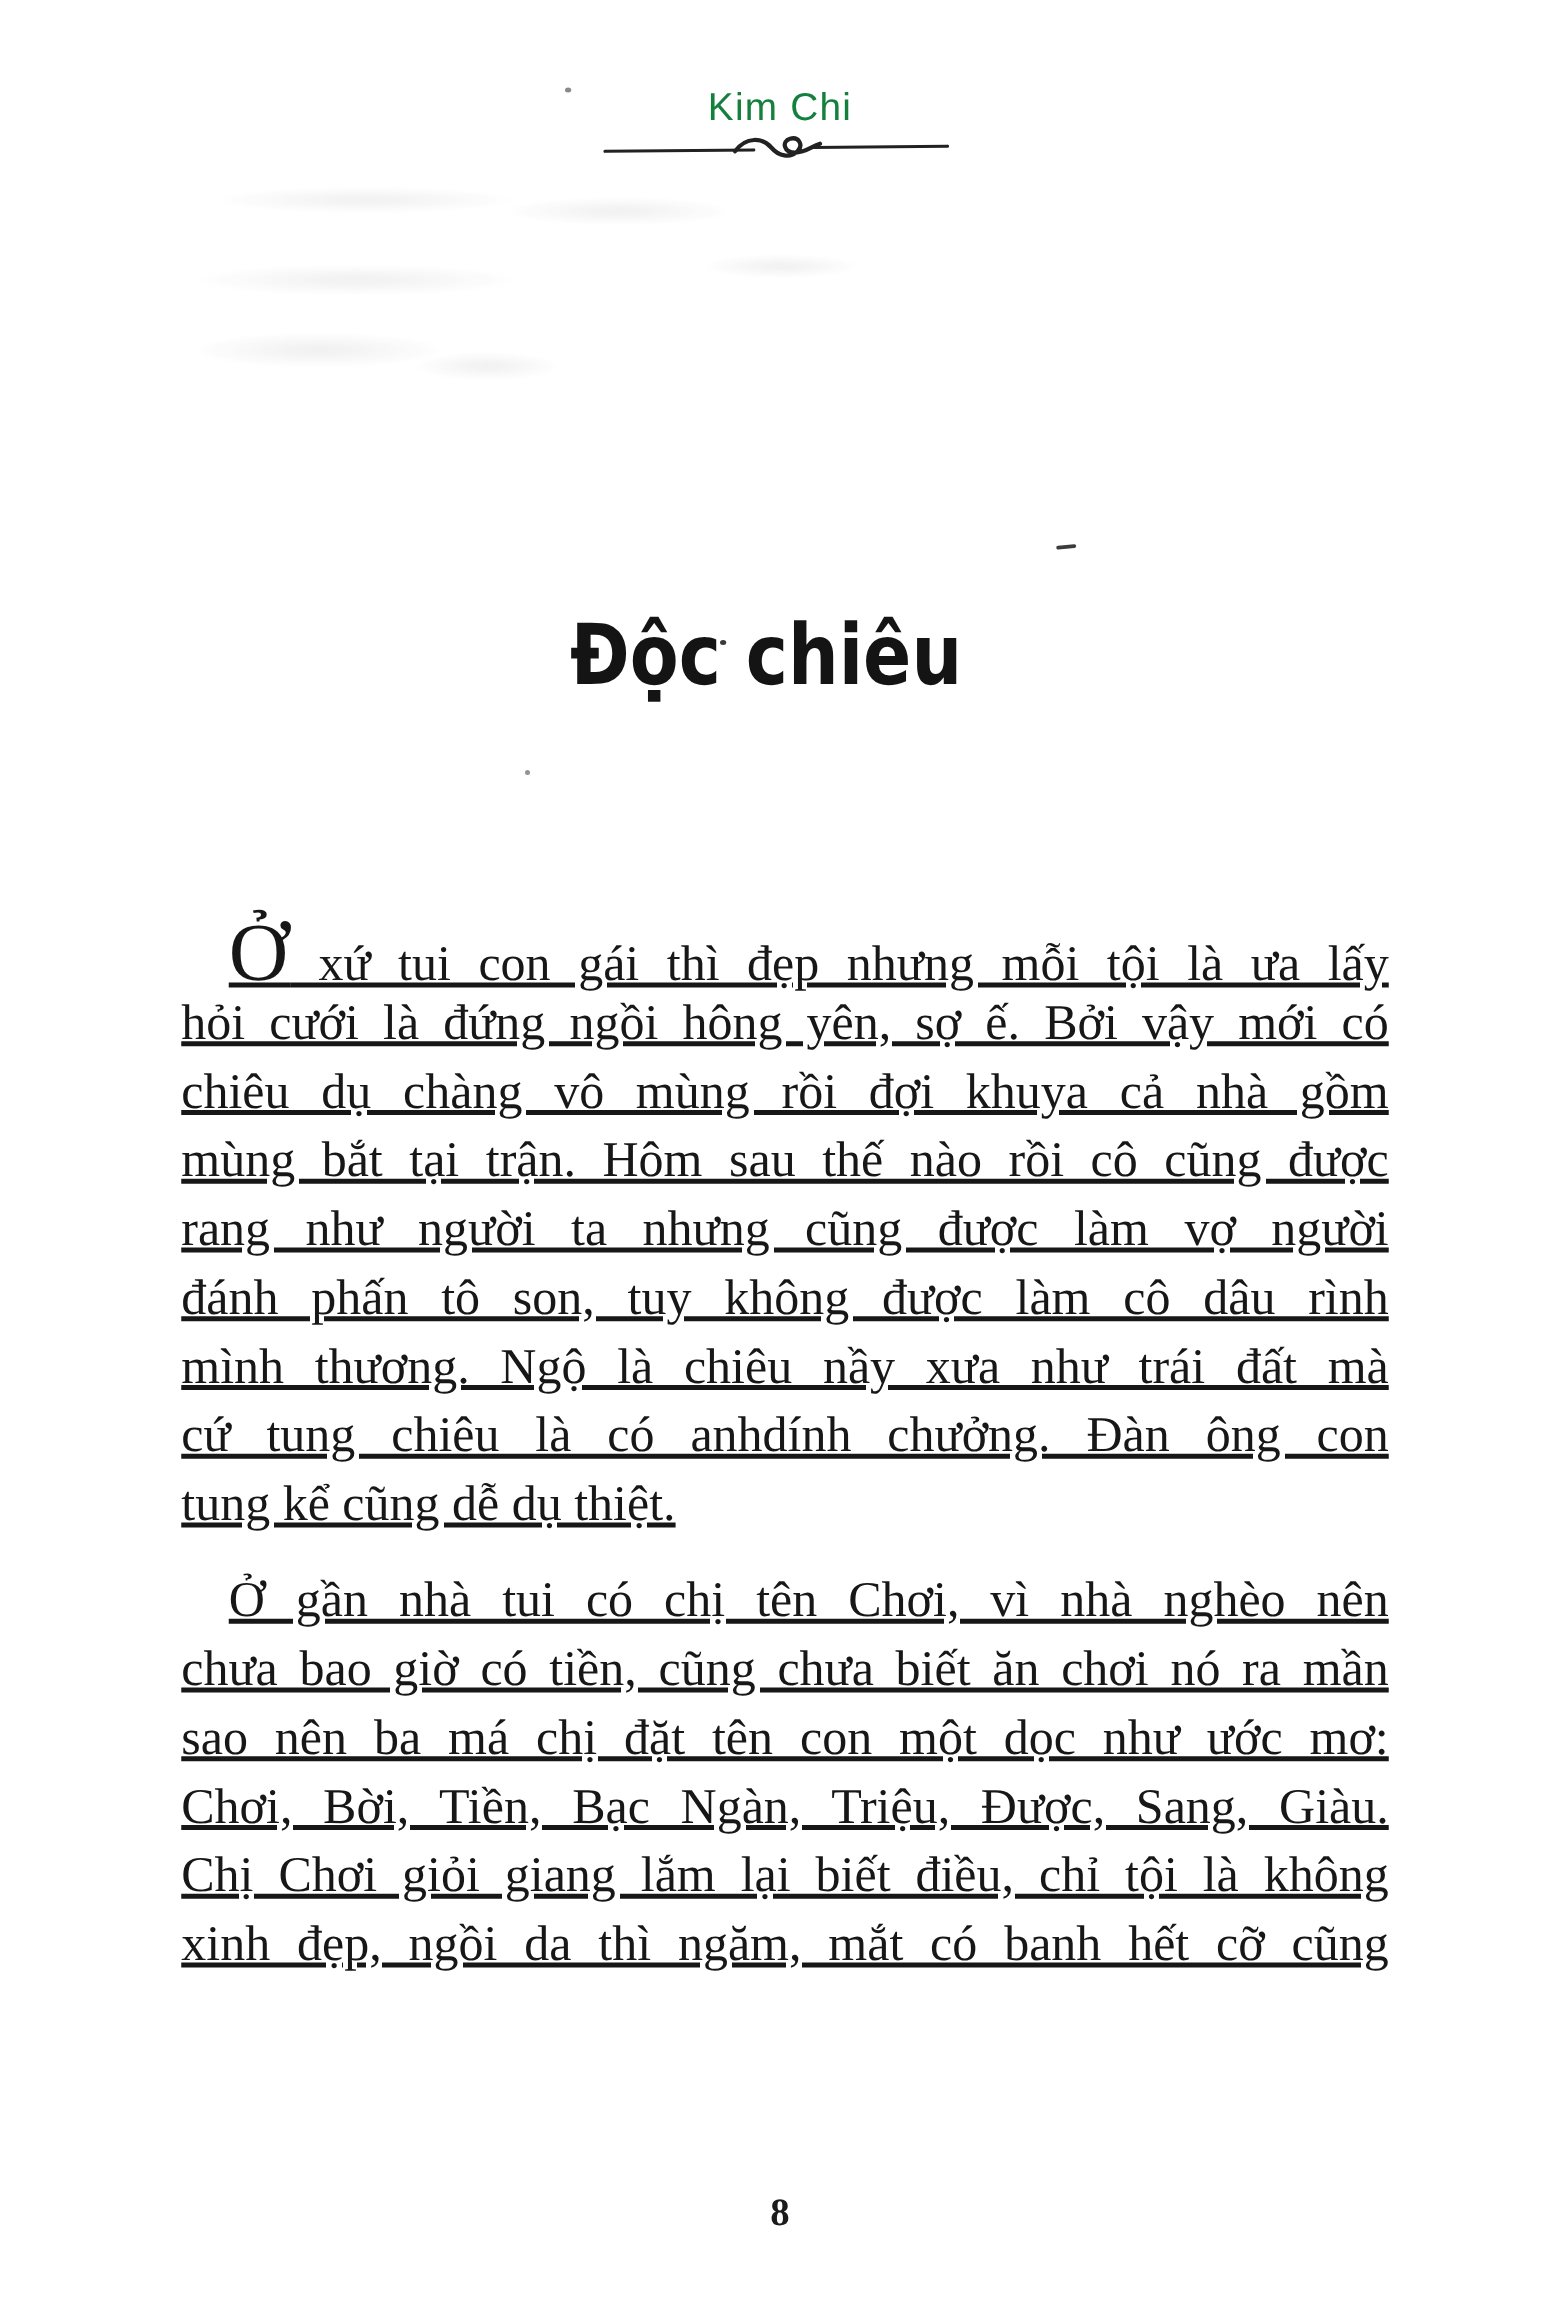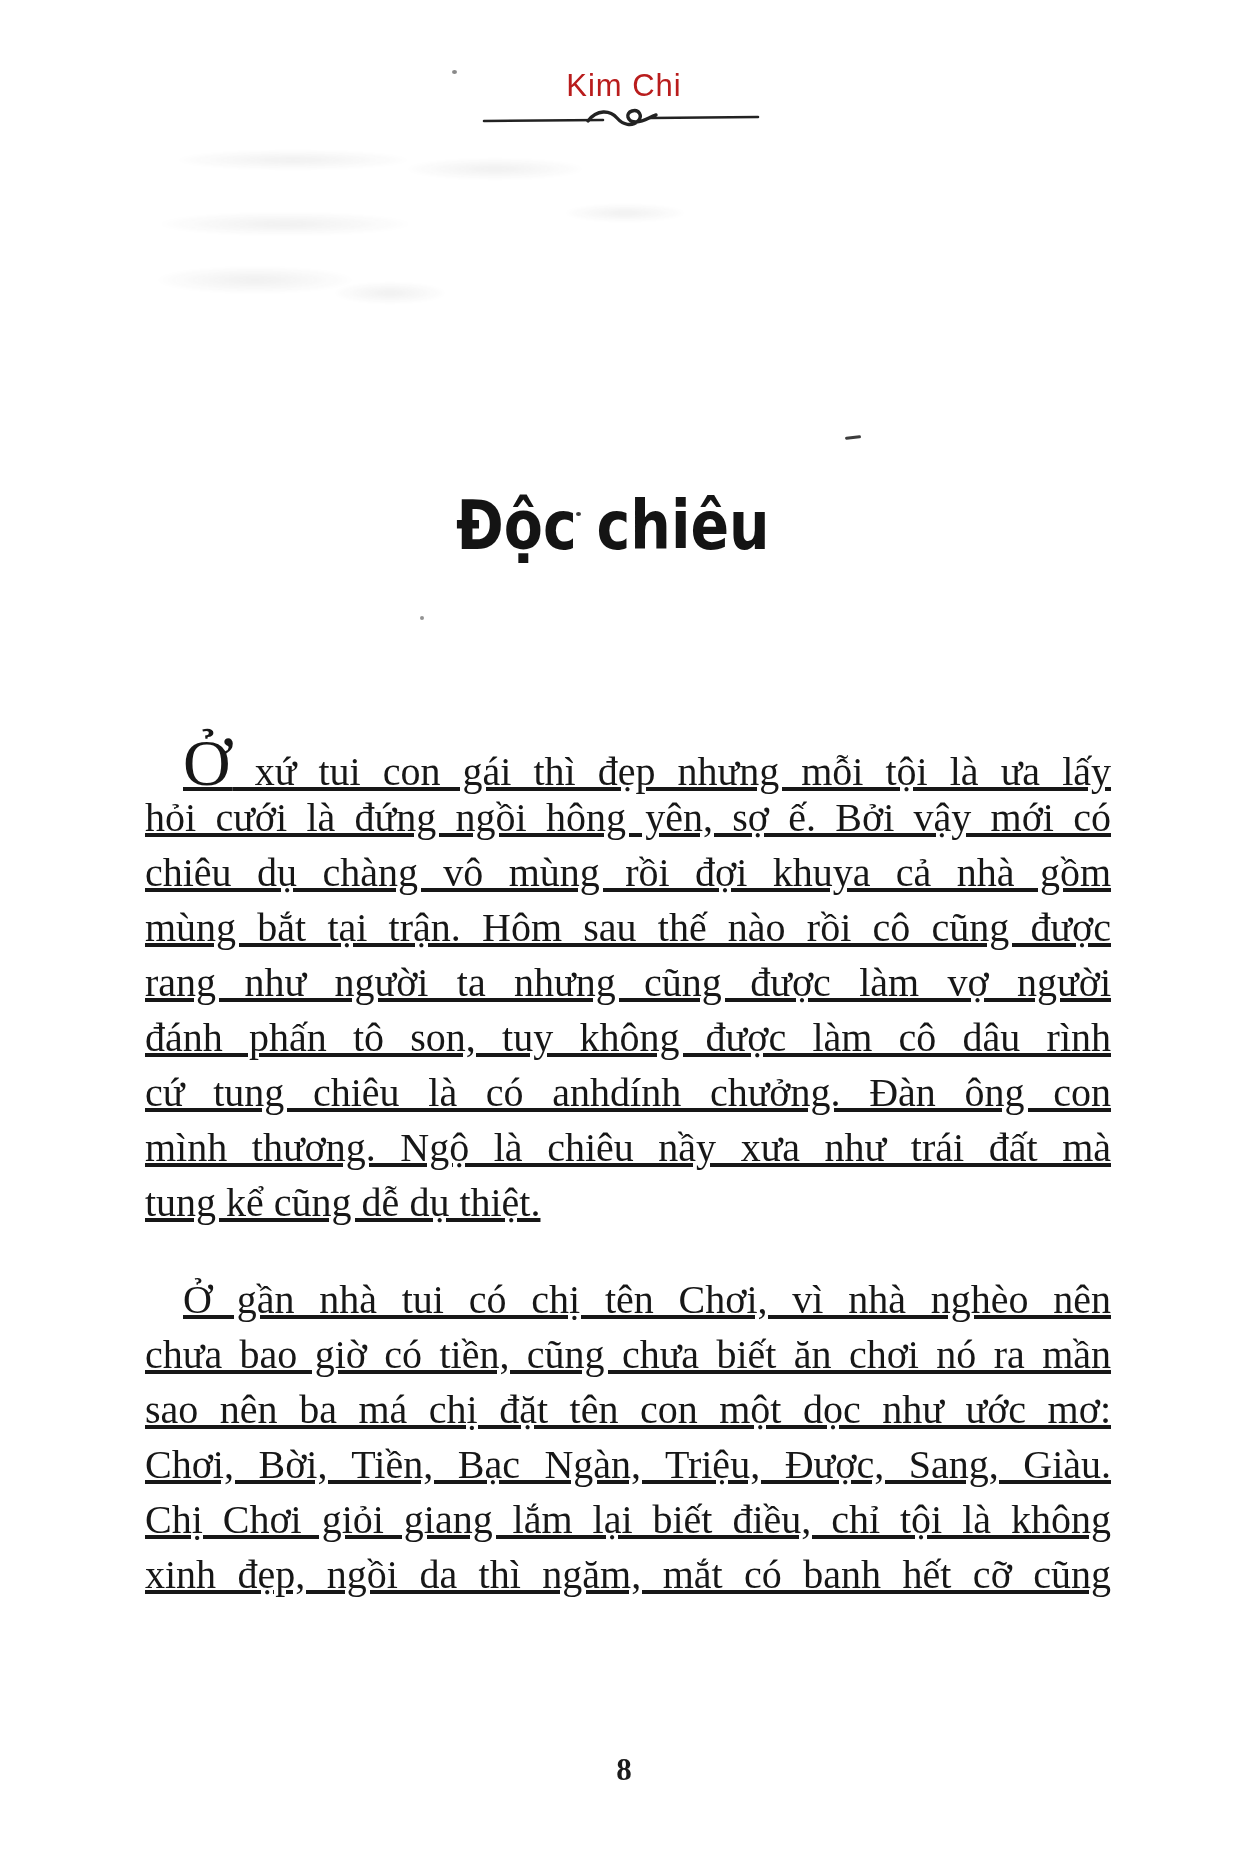--- a/index.html
+++ b/index.html
@@ -20,21 +20,21 @@
   
   .running-header {
     position: absolute;
     top: 68px;
     left: 0;
     width: 100%;
     text-align: center;
     font-family: "Liberation Sans", "DejaVu Sans", sans-serif;
     font-size: 31px;
     letter-spacing: 1px;
-    color: #b91c1c;
+    color: #15803d;
   }
   .header-rule {
     position: absolute;
     top: 104px;
     left: 482px;
     width: 278px;
     height: 28px;
   }
 
   
@@ -81,21 +81,21 @@
   .body-text {
     position: absolute;
     left: 145px;
     top: 735px;
     width: 966px;
     font-size: 40px;
     color: #171717;
     text-decoration: underline;
   }
   .paragraph { margin: 0; }
-  .paragraph + .paragraph { margin-top: 42px; }
+  .paragraph + .paragraph { margin-top: 22px; }
   .line {
     height: 55px;
     line-height: 55px;
     text-align: justify;
     text-align-last: justify;
     text-justify: inter-word;
     white-space: normal;
     overflow: visible;
   }
   .line.flush { text-align-last: left; }
@@ -147,22 +147,22 @@
   <div class="title-dash"></div>
 
   <main class="body-text">
       <div class="paragraph">
         <div class="line first"><span class="initial">Ở</span> xứ tui con gái thì đẹp nhưng mỗi tội là ưa lấy</div>
         <div class="line">hỏi cưới là đứng ngồi hông yên, sợ ế. Bởi vậy mới có</div>
         <div class="line">chiêu dụ chàng vô mùng rồi đợi khuya cả nhà gồm</div>
         <div class="line">mùng bắt tại trận. Hôm sau thế nào rồi cô cũng được</div>
         <div class="line">rang như người ta nhưng cũng được làm vợ người</div>
         <div class="line">đánh phấn tô son, tuy không được làm cô dâu rình</div>
+        <div class="line">mình thương. Ngộ là chiêu nầy xưa như trái đất mà</div>
         <div class="line">cứ tung chiêu là có anhdính chưởng. Đàn ông con</div>
-        <div class="line">mình thương. Ngộ là chiêu nầy xưa như trái đất mà</div>
         <div class="line flush">tung kể cũng dễ dụ thiệt.</div>
       </div>
       <div class="paragraph">
         <div class="line first">Ở gần nhà tui có chị tên Chơi, vì nhà nghèo nên</div>
         <div class="line">chưa bao giờ có tiền, cũng chưa biết ăn chơi nó ra mần</div>
         <div class="line">sao nên ba má chị đặt tên con một dọc như ước mơ:</div>
         <div class="line">Chơi, Bời, Tiền, Bạc Ngàn, Triệu, Được, Sang, Giàu.</div>
         <div class="line">Chị Chơi giỏi giang lắm lại biết điều, chỉ tội là không</div>
         <div class="line">xinh đẹp, ngồi da thì ngăm, mắt có banh hết cỡ cũng</div>
       </div>

